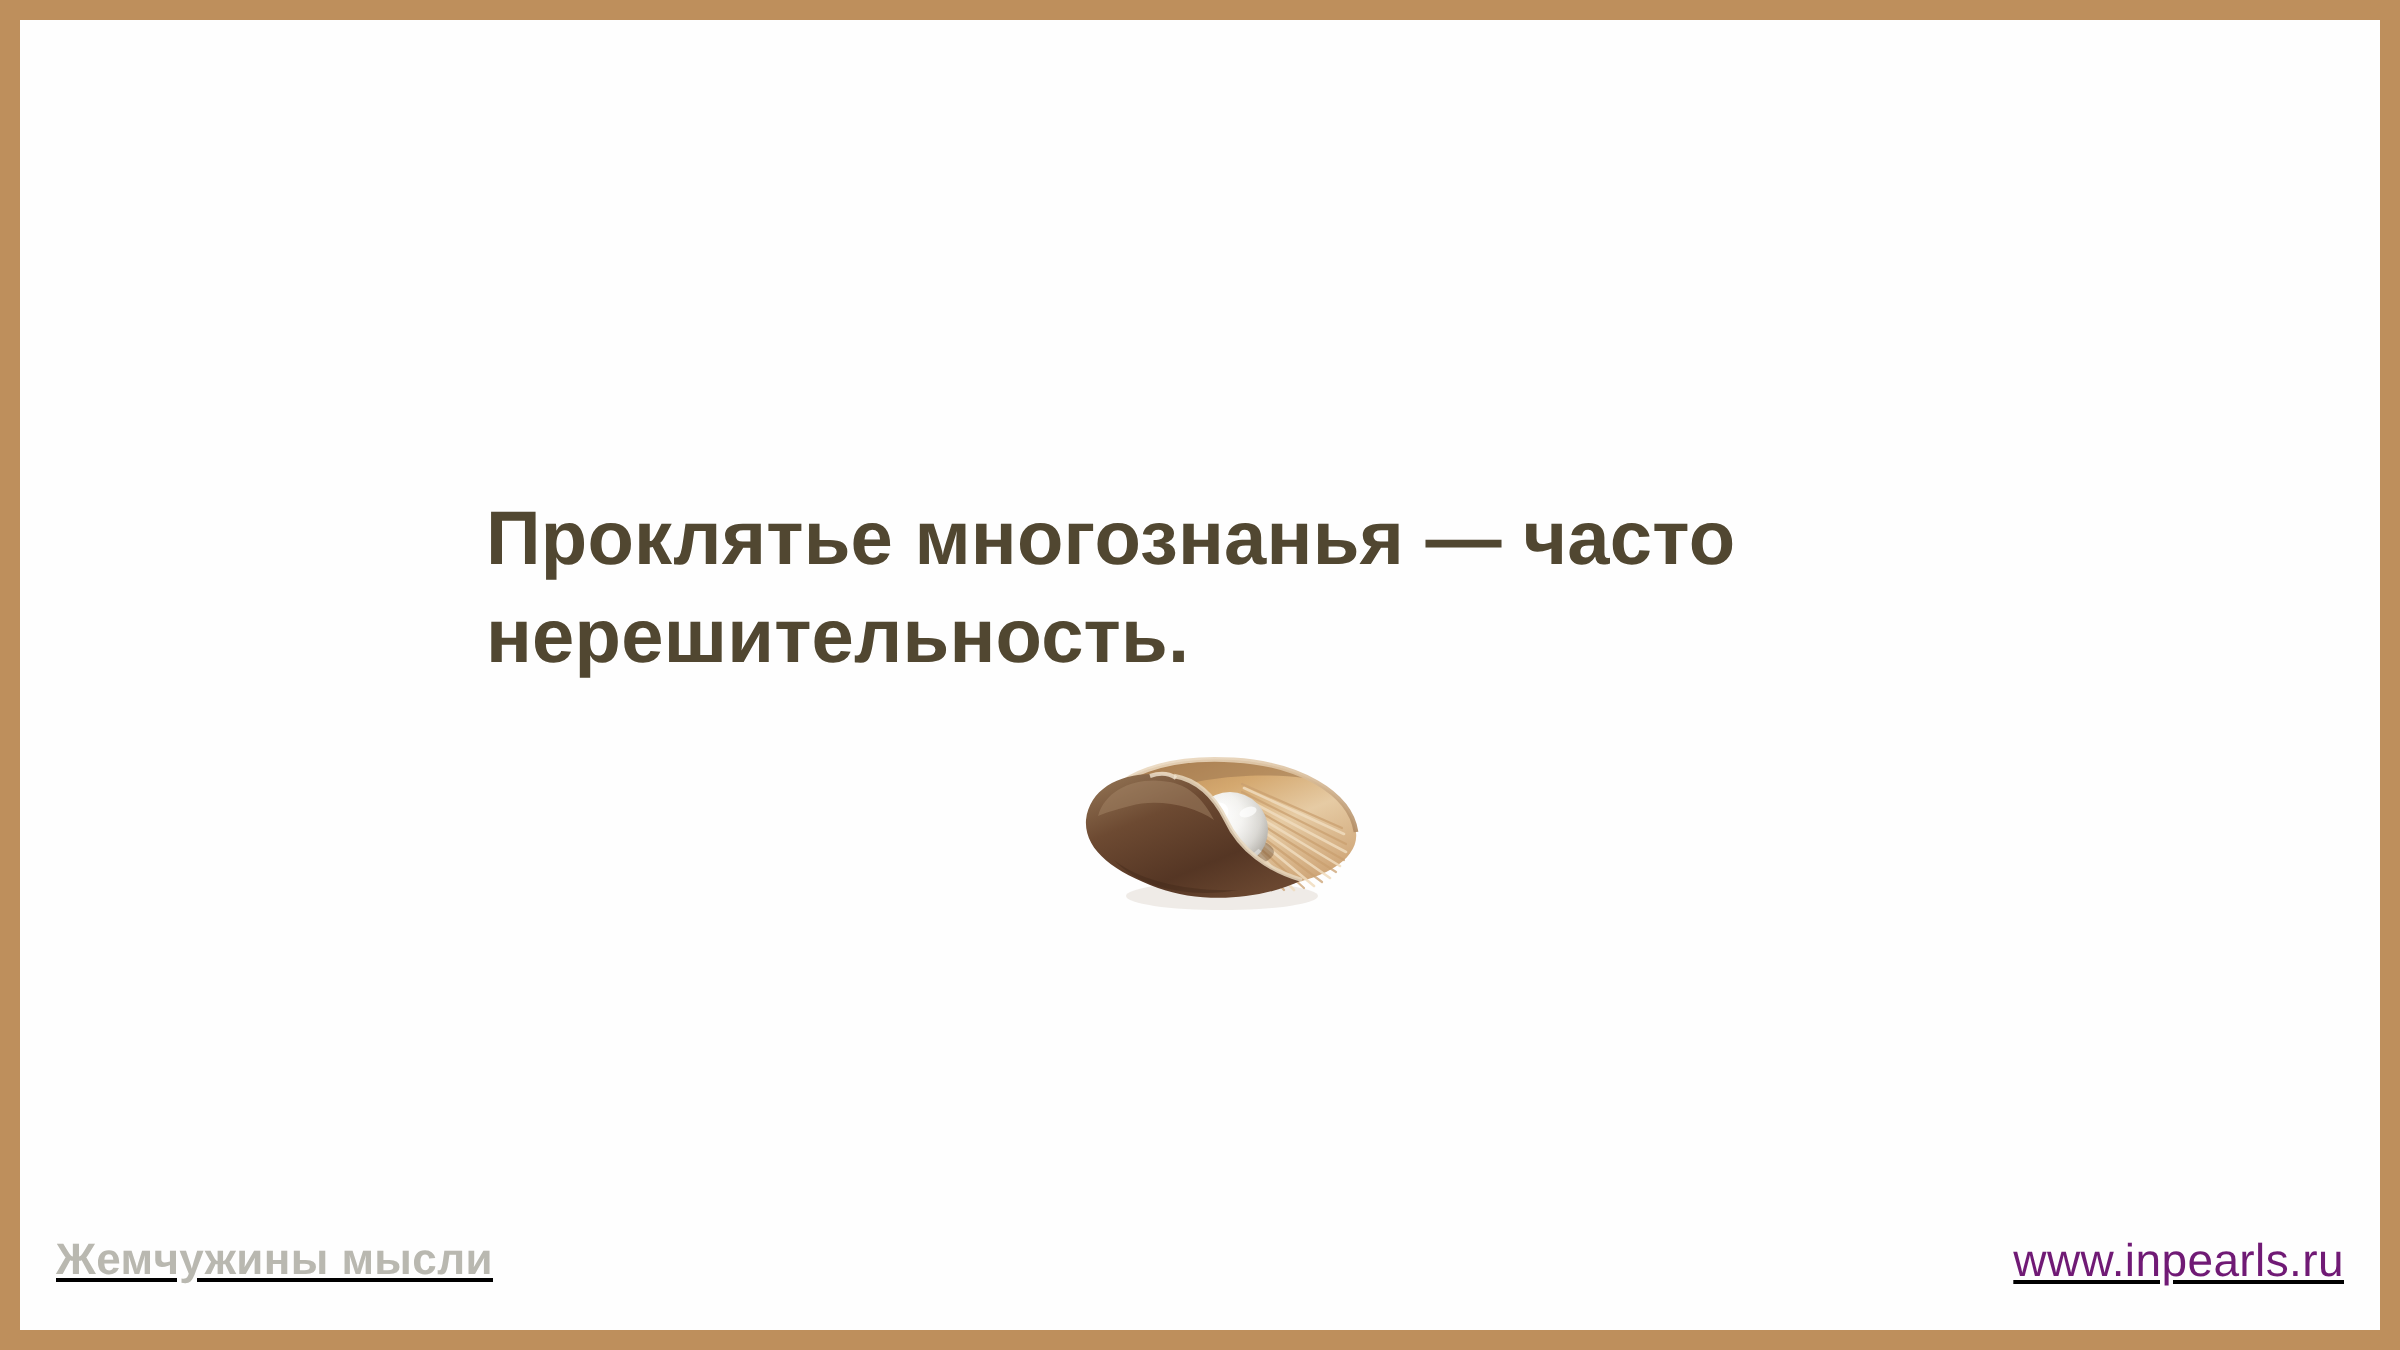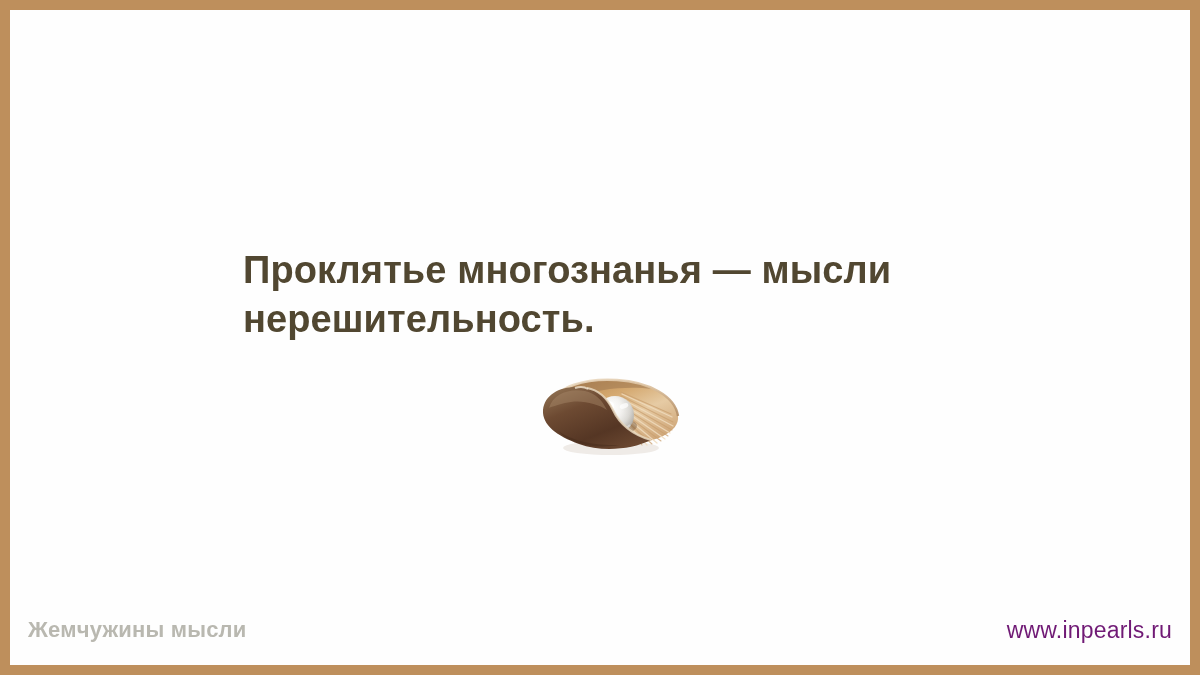--- a/index.html
+++ b/index.html
@@ -56,20 +56,21 @@
     left: 0;
     right: 0;
     bottom: 0;
     height: 62px;
     display: flex;
     align-items: center;
     justify-content: space-between;
     padding: 0 18px 8px 18px;
     box-sizing: border-box;
     pointer-events: none;
+    text-decoration: underline;
   }
   .footer > * { pointer-events: auto; }
 
   .brand {
     color: #b9b8b0;
     font-size: 22px;
     font-weight: bold;
     letter-spacing: 0.2px;
   }
   .site-url {
@@ -78,21 +79,21 @@
     font-weight: normal;
     letter-spacing: 0.2px;
     text-decoration: none;
   }
 </style>
 </head>
 <body>
 
 <div class="card">
 
-  <div class="quote">Проклятье многознанья — мысли нерешительность.</div>
+  <div class="quote">Проклятье многознанья — часто нерешительность.</div>
 
   <div class="shell-wrap">
     <svg viewBox="0 0 150 90" xmlns="http://www.w3.org/2000/svg" aria-hidden="true">
       <defs>
 
         <linearGradient id="gInner" x1="0.15" y1="0.05" x2="0.85" y2="0.9">
           <stop offset="0%" stop-color="#b98953"></stop>
           <stop offset="32%" stop-color="#d4a86f"></stop>
           <stop offset="62%" stop-color="#e6cba4"></stop>
           <stop offset="100%" stop-color="#cfa678"></stop>

